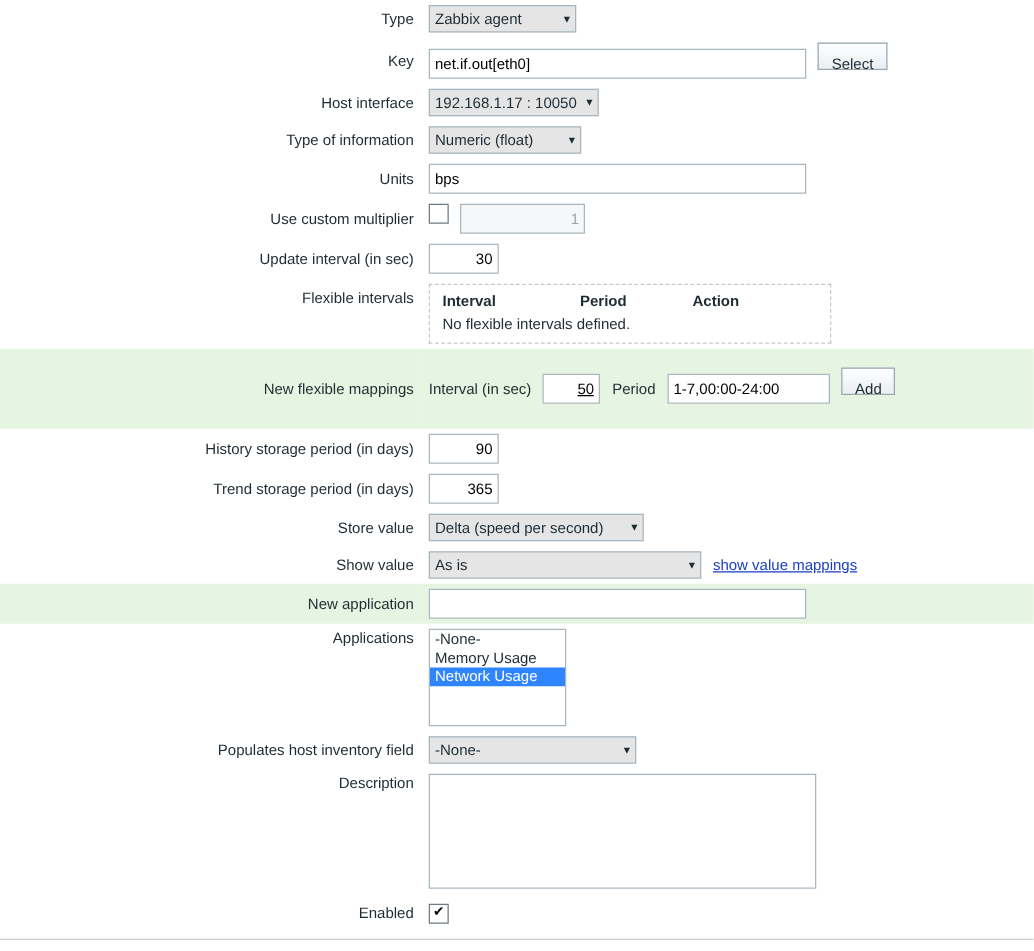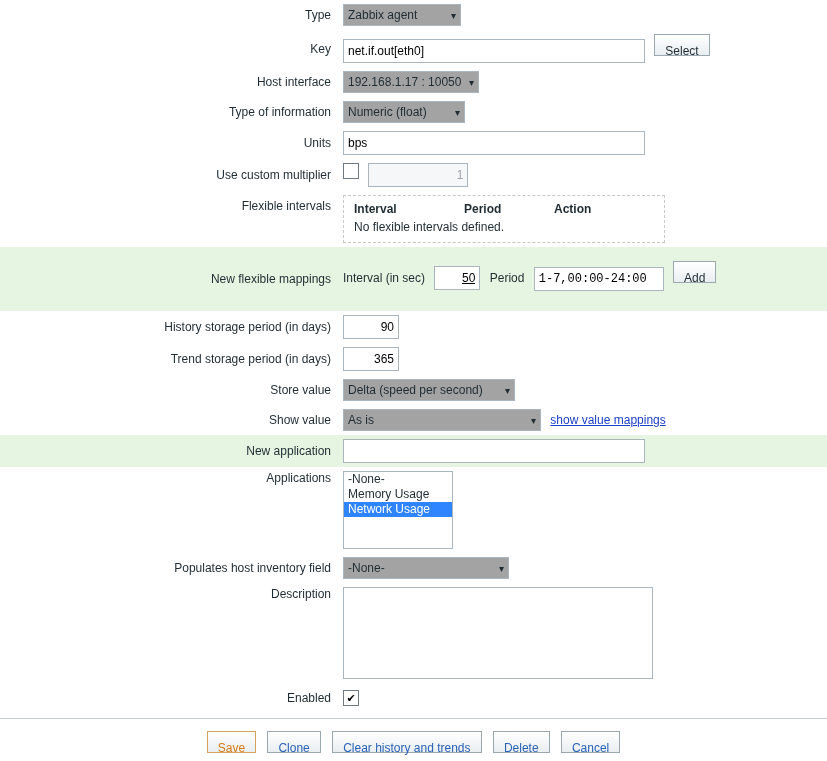--- a/index.html
+++ b/index.html
@@ -11,21 +11,21 @@
     border:1px solid #aab6bf;background:#fff;font:12px Verdana,Arial,sans-serif;
     padding:2px 4px;height:18px;box-sizing:content-box;
   }
   input[type=text].w300{width:292px}
   input[type=text].w60{width:46px;text-align:right}
   input[type=text].w50{width:36px;text-align:right}
   input.mult{width:90px;text-align:right;color:#9da5ab;background:#f5f7f8}
   .xbtn{position:absolute;right:6px;top:3px;font-size:14px;color:#555;cursor:default}
   .namewrap{position:relative;display:inline-block}
   select,.fake-select{
-    border:1px solid #aab6bf;background:#a3a3a3;font:12px Verdana,Arial,sans-serif;
+    border:1px solid #aab6bf;background:#e5e5e5;font:12px Verdana,Arial,sans-serif;
     height:22px;box-sizing:border-box;padding:1px 2px
   }
   .fake-select{display:inline-flex;align-items:center;justify-content:space-between;padding:0 4px}
   .fake-select .chev{font-size:10px;margin-left:6px}
   .btn{
     display:inline-block;border:1px solid #9aa7af;background:linear-gradient(#ffffff,#e9eef1);
     padding:8px 10px;font:12px Verdana,Arial,sans-serif;color:#1f2c33;cursor:default;
     height:22px;box-sizing:border-box;line-height:16px
   }
   .btn.blue{color:#2a62b8}
@@ -105,20 +105,24 @@
   </tr>
 
   <tr>
     <td class="lbl">Use custom multiplier</td>
     <td>
       <span class="cb"></span>
       <input type="text" class="mult" style="margin-left: 6px;" value="1">
     </td>
   </tr>
 
+  <tr>
+    <td class="lbl">Update interval (in sec)</td>
+    <td><input type="text" class="w60" value="30" style=""></td>
+  </tr>
 
   <tr>
     <td class="lbl" style="vertical-align:top;padding-top:8px">Flexible intervals</td>
     <td>
       <div class="flexbox">
         <div class="hdr">
           <span>Interval</span>
           <span>Period</span>
           <span>Action</span>
         </div>
@@ -126,21 +130,21 @@
       </div>
     </td>
   </tr>
 
   <tr class="row-hl">
     <td class="lbl">New flexible mappings</td>
     <td>
       <span>Interval (in sec)</span>
       <input type="text" class="w50" style="margin: 0px 6px; text-decoration: underline;" value="50">
       <span>Period</span>
-      <input type="text" style="width: 120px; margin: 16px 6px; font-family: Liberation Mono, monospace;" value="1-7,00:00-24:00">
+      <input type="text" style="width: 120px; margin: 16px 6px;" value="1-7,00:00-24:00">
       <span class="btn">Add</span>
     </td>
   </tr>
 
   <tr>
     <td class="lbl">History storage period (in days)</td>
     <td><input type="text" class="w60" value="90" style=""></td>
   </tr>
 
   <tr>
@@ -154,21 +158,21 @@
       <span class="fake-select" style="width:172px">
         <span>Delta (speed per second)</span>
         <span class="chev">▾</span>
       </span>
     </td>
   </tr>
 
   <tr>
     <td class="lbl">Show value</td>
     <td>
-      <span class="fake-select" style="width:198px">
+      <span class="fake-select" style="width:218px">
         <span>As is</span>
         <span class="chev">▾</span>
       </span>
       <a href="#" class="link" style="margin-left:6px">show value mappings</a>
     </td>
   </tr>
 
   <tr class="row-hl">
     <td class="lbl">New application</td>
     <td><input type="text" class="w300" value="" style=""></td>

